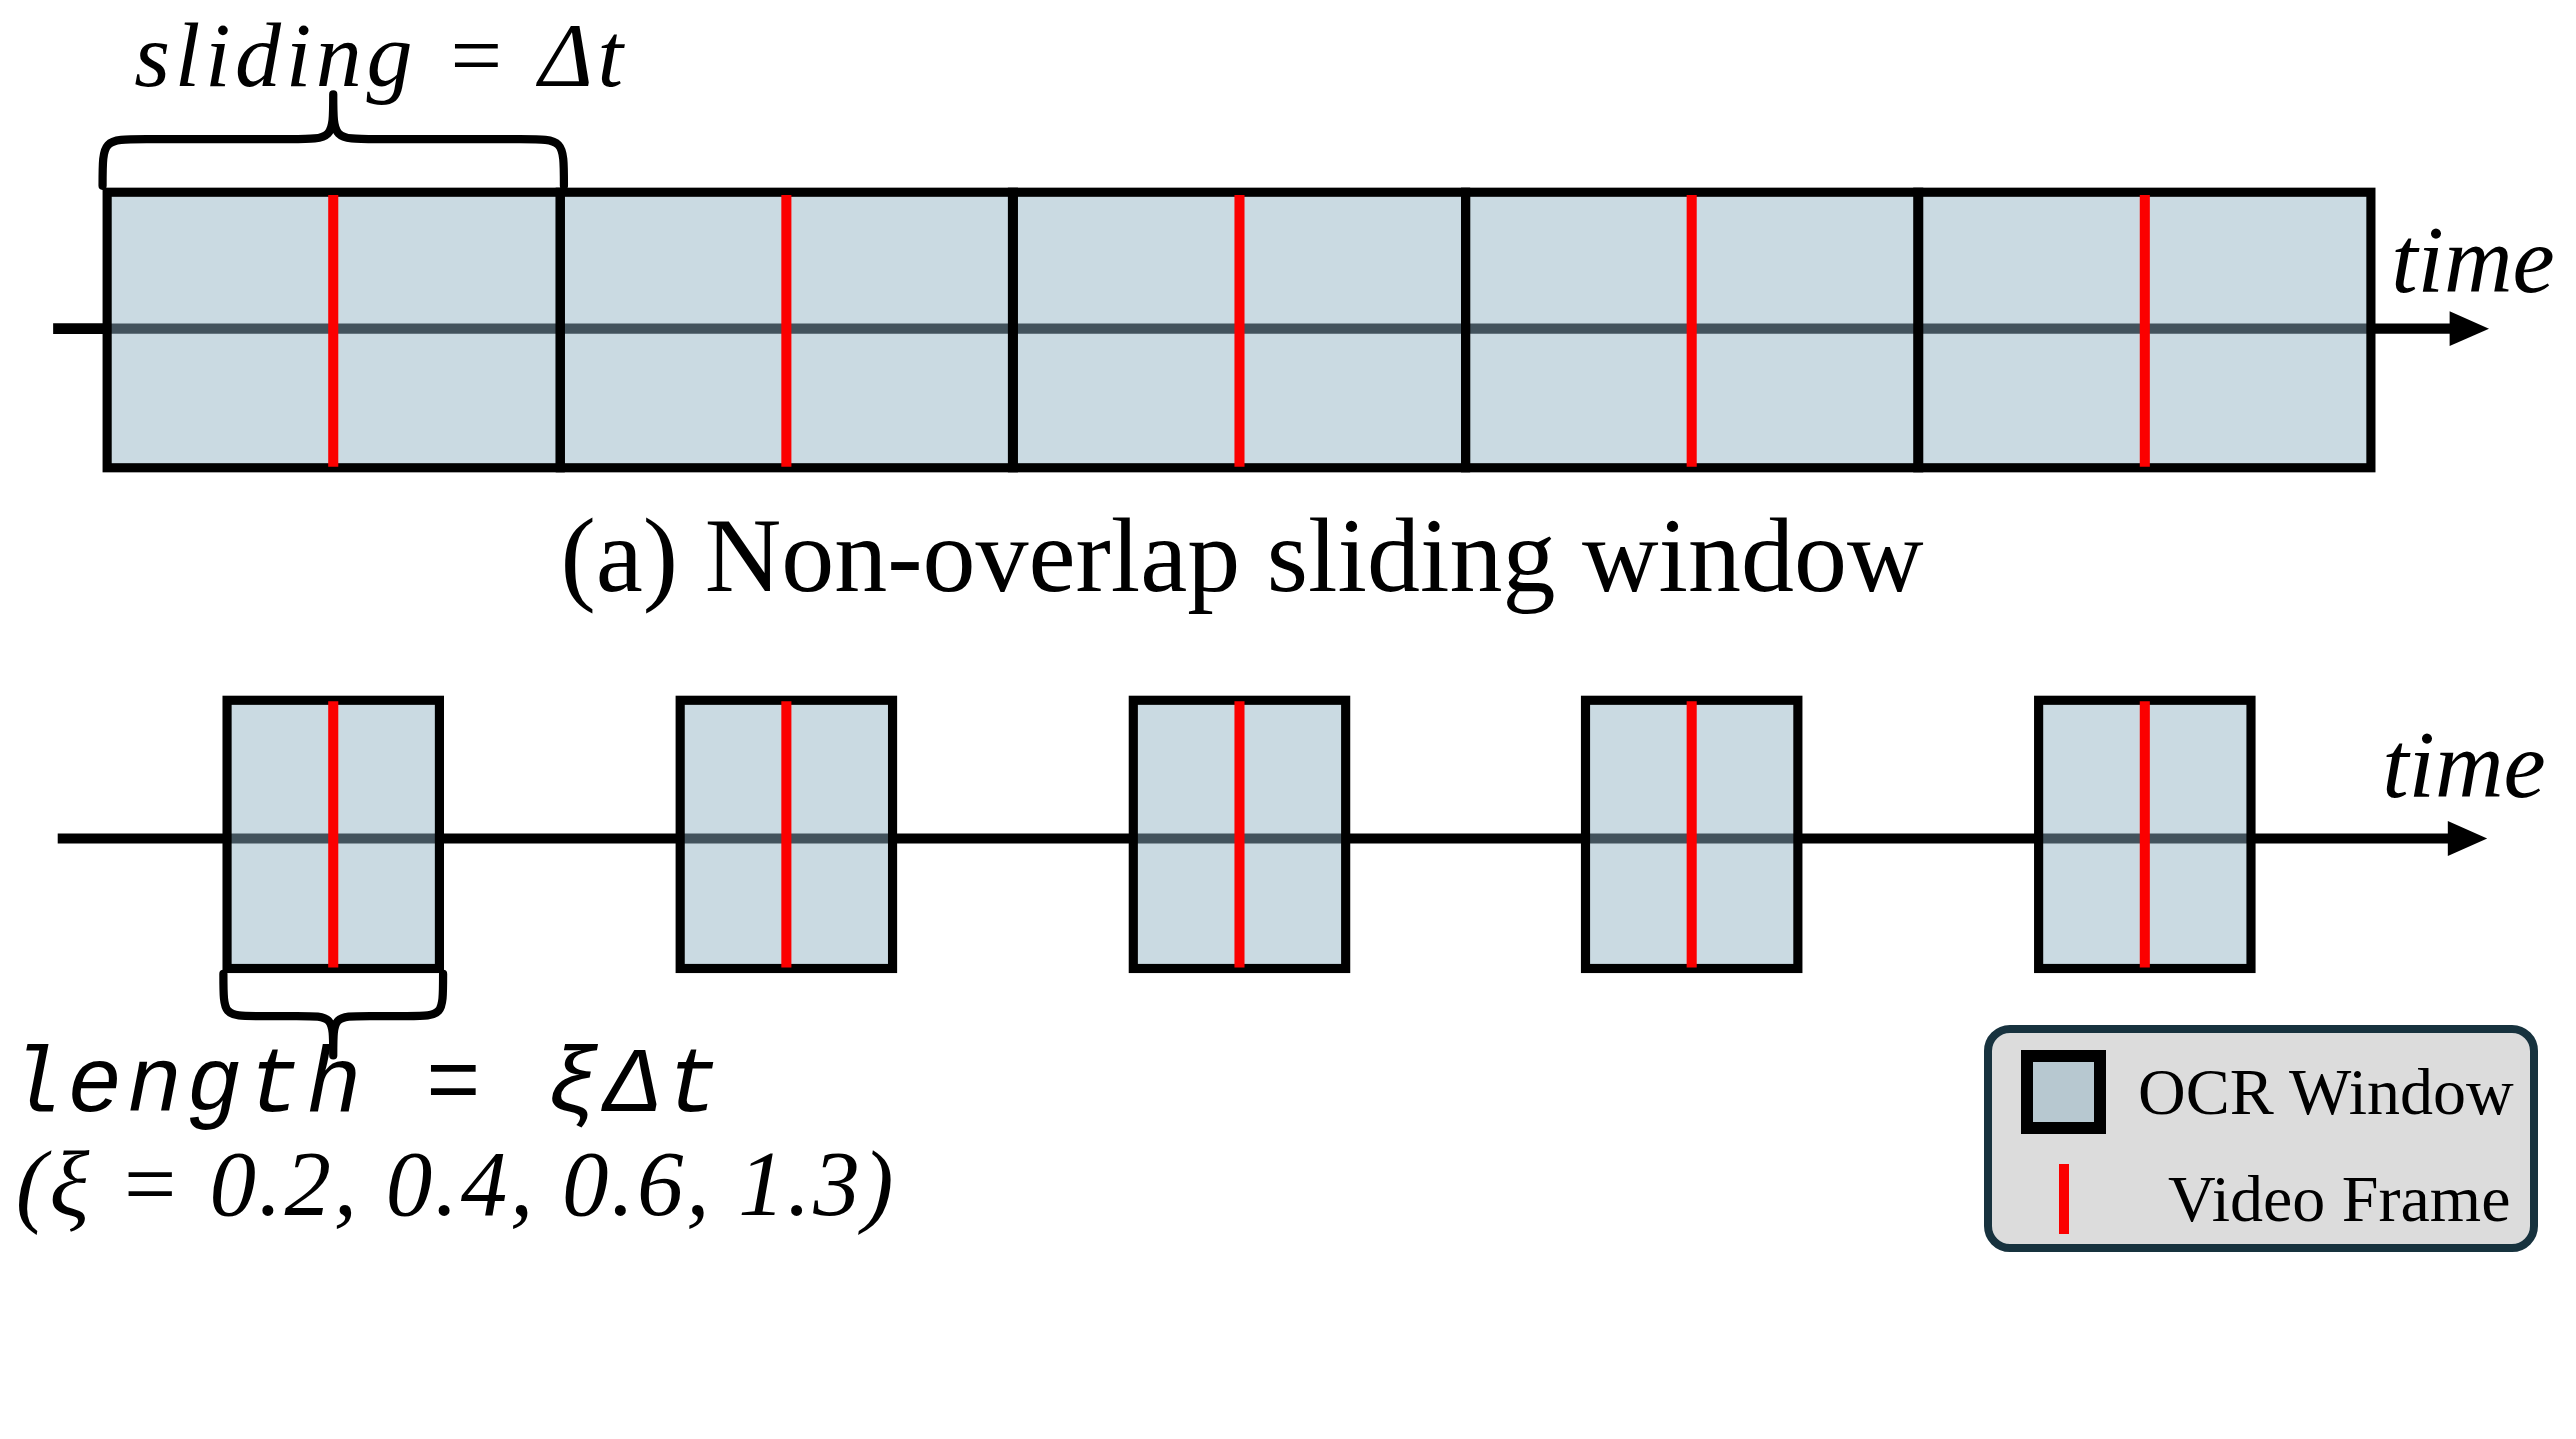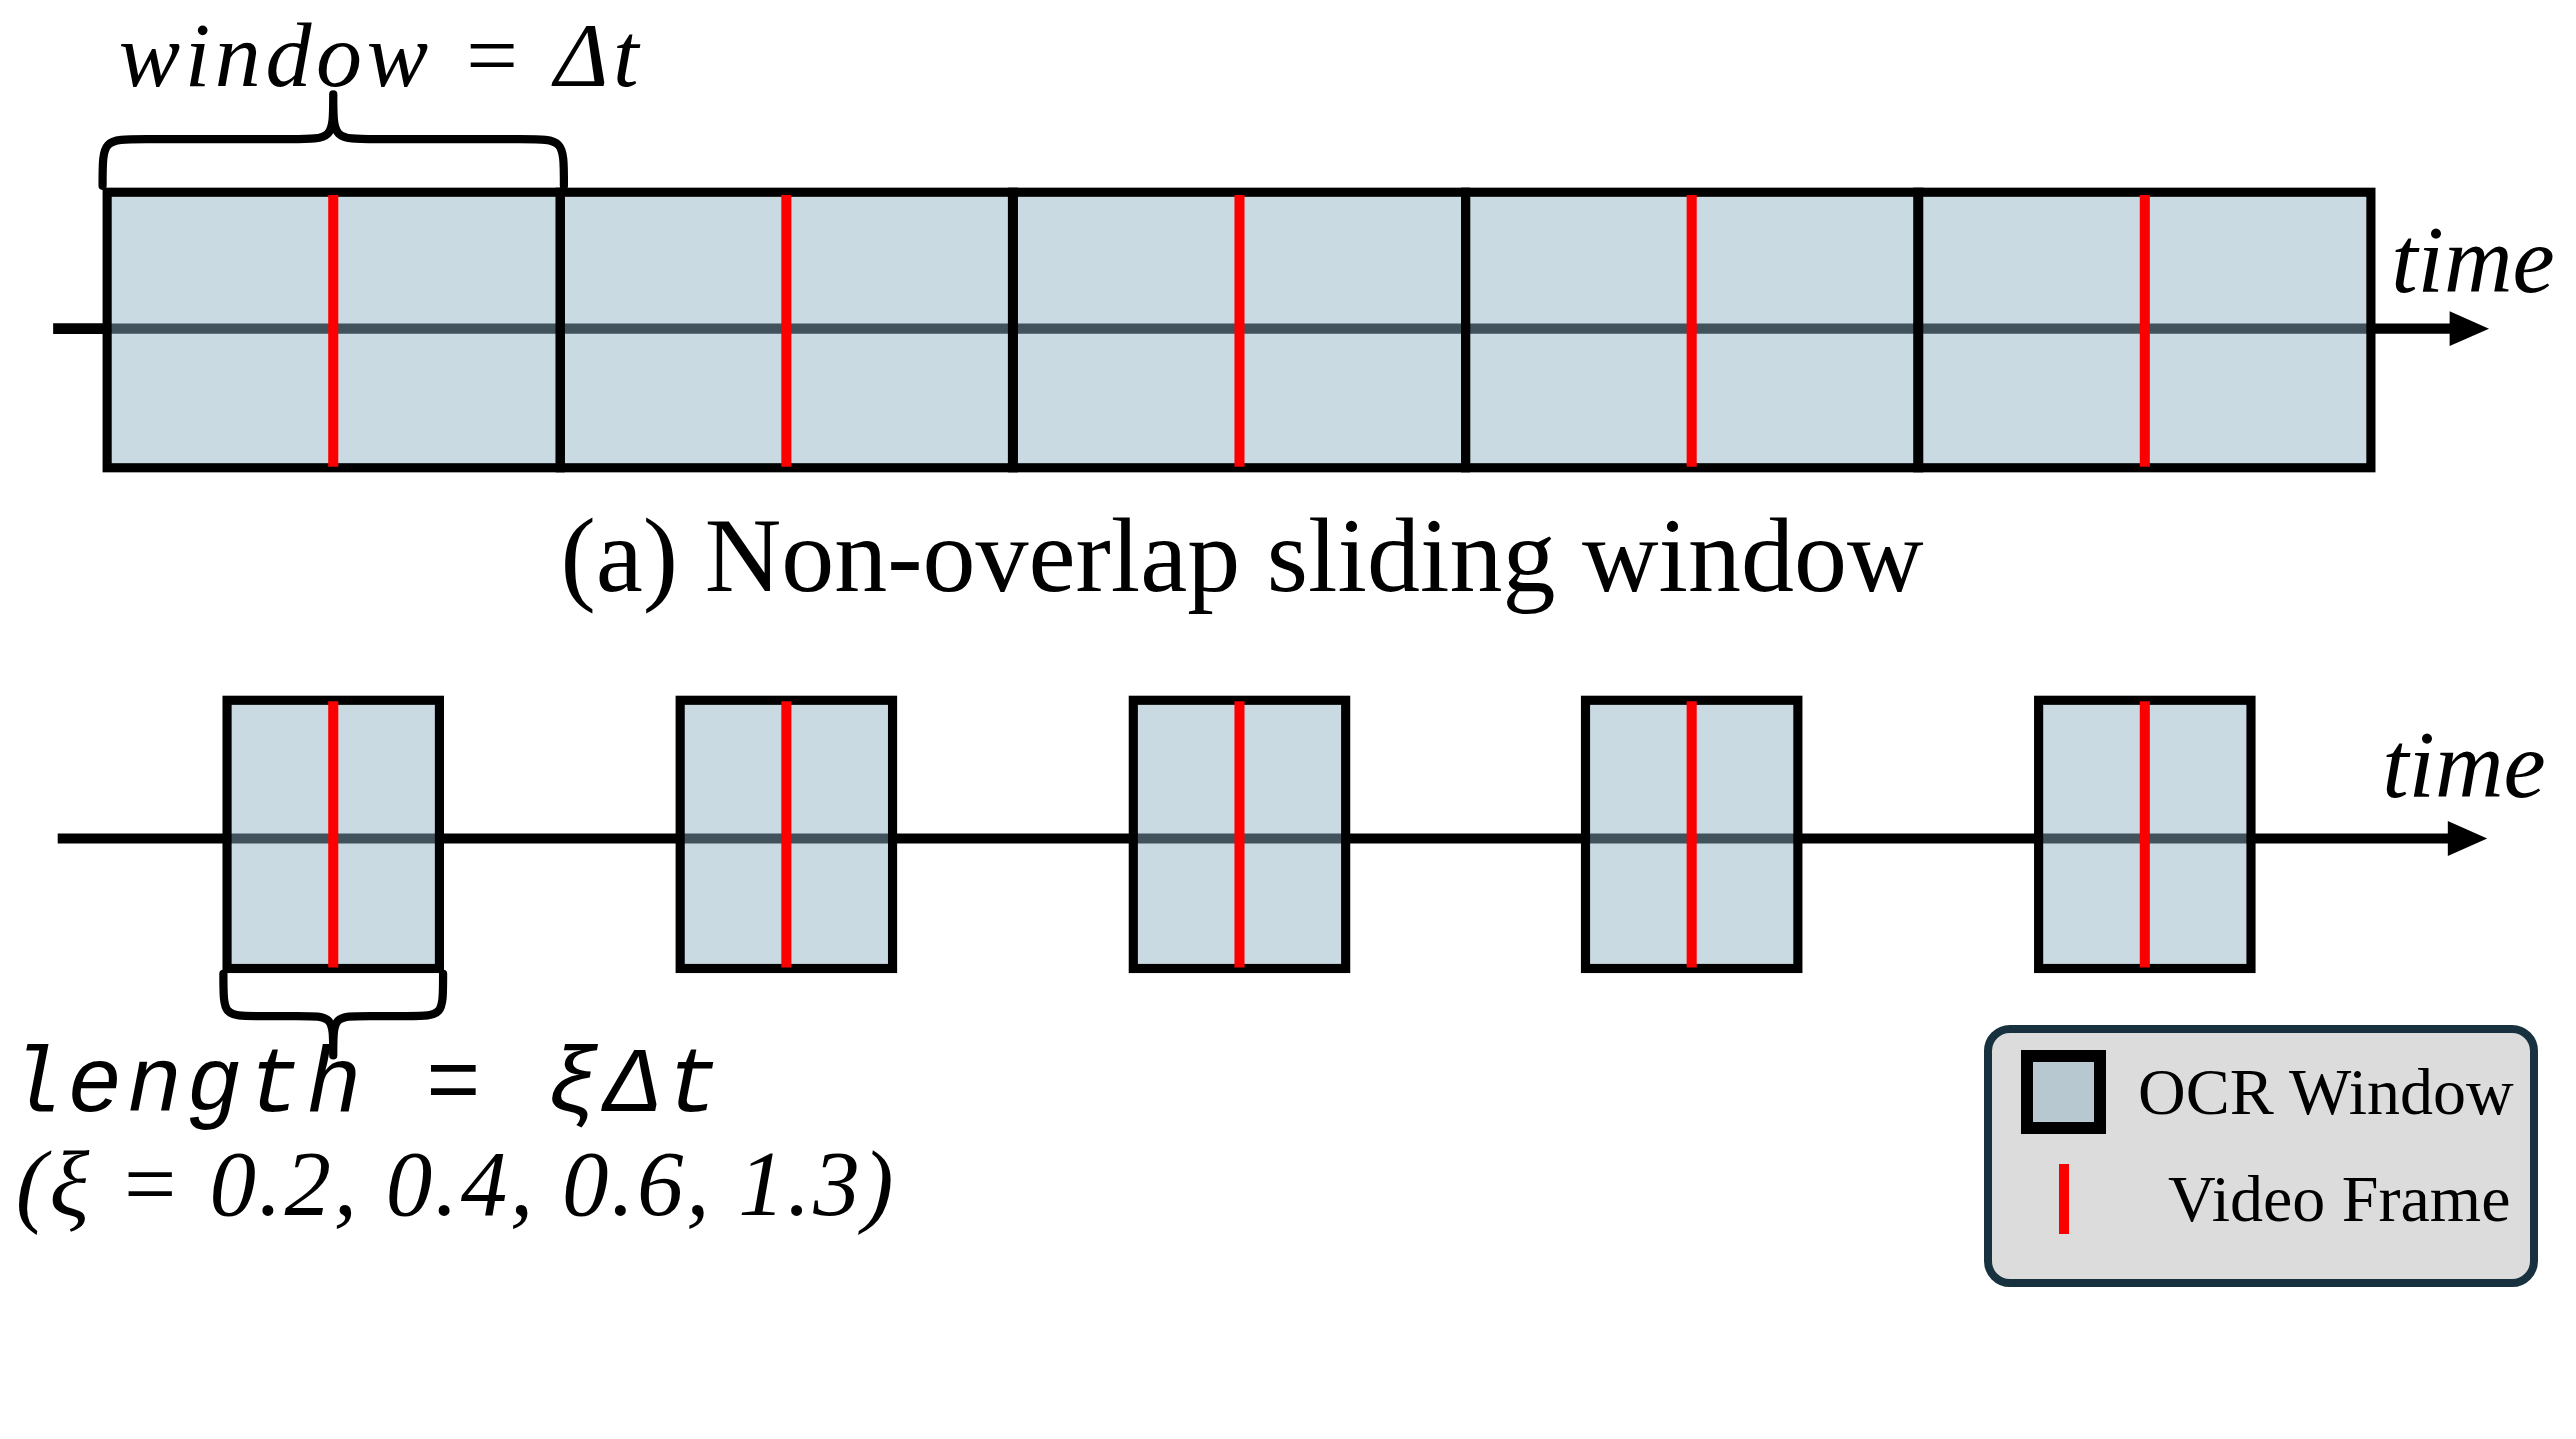--- a/index.html
+++ b/index.html
@@ -24,21 +24,21 @@
     position:absolute;
     transform:translate(-50%,-50%);
     white-space:nowrap;
     color:var(--text);
   }
   .math{font:italic 92px/1.1 "Liberation Serif","DejaVu Serif",serif;letter-spacing:4.6px;}
   .math-small{font:italic 93px/1.1 "Liberation Serif","DejaVu Serif",serif;letter-spacing:2.7px;}
   .timelbl{font:italic 95px/1.1 "Liberation Serif","DejaVu Serif",serif;}
   .caption{font:106px/1.15 "Liberation Serif","DejaVu Serif",serif;}
   #legend{
-    position:absolute;left:1984px;top:1025px;width:554px;height:262px;
+    position:absolute;left:1984px;top:1025px;width:554px;height:227px;
     box-sizing:border-box;
     background:var(--legend-bg);
     border:8.2px solid var(--legend-border);
     border-radius:26px;
   }
   #legend .swatch{
     position:absolute;left:29px;top:17.4px;width:85px;height:84px;
     box-sizing:border-box;border:12px solid #000;
     background:var(--legend-swatch-fill);
   }
@@ -130,21 +130,21 @@
         <line class="red-line" x1="1848" y1="766" x2="1848" y2="1057"></line>
         <line class="red-line" x1="2343" y1="766" x2="2343" y2="1057"></line>
       </g>
 
       <polygon class="arrowhead" points="2674,897 2674,935 2717,916"></polygon>
 
       <path class="brace" d="M 244 1064 C 244 1110 244 1110 284 1110 L 324 1110 C 364 1110 364 1110 364 1153 C 364 1110 364 1110 404 1110 L 444 1110 C 484 1110 484 1110 484 1064"></path>
     </g>
   </svg>
 
-  <div class="lbl math" style="left:381px;  top:56px;">window = Δt</div>
+  <div class="lbl math" style="left:381px;  top:56px;">sliding = Δt</div>
   <div class="lbl timelbl" style="left:2473px; top:260px;">time</div>
   <div class="lbl caption" style="left:1242px; top:556px;text-align:right;">(a) Non-overlap sliding window</div>
 
   <div class="lbl timelbl" style="left:2464px; top:765px;">time</div>
   <div class="lbl math" style="left:366px;  top:1087px;font-family:Liberation Mono, monospace;">length = ξΔt</div>
   <div class="lbl math-small" style="left:456px; top:1184px;">(ξ = 0.2, 0.4, 0.6, 1.3)</div>
 
   <div id="legend">
     <div class="swatch"></div>
     <div class="leg-label l1">OCR Window</div>

